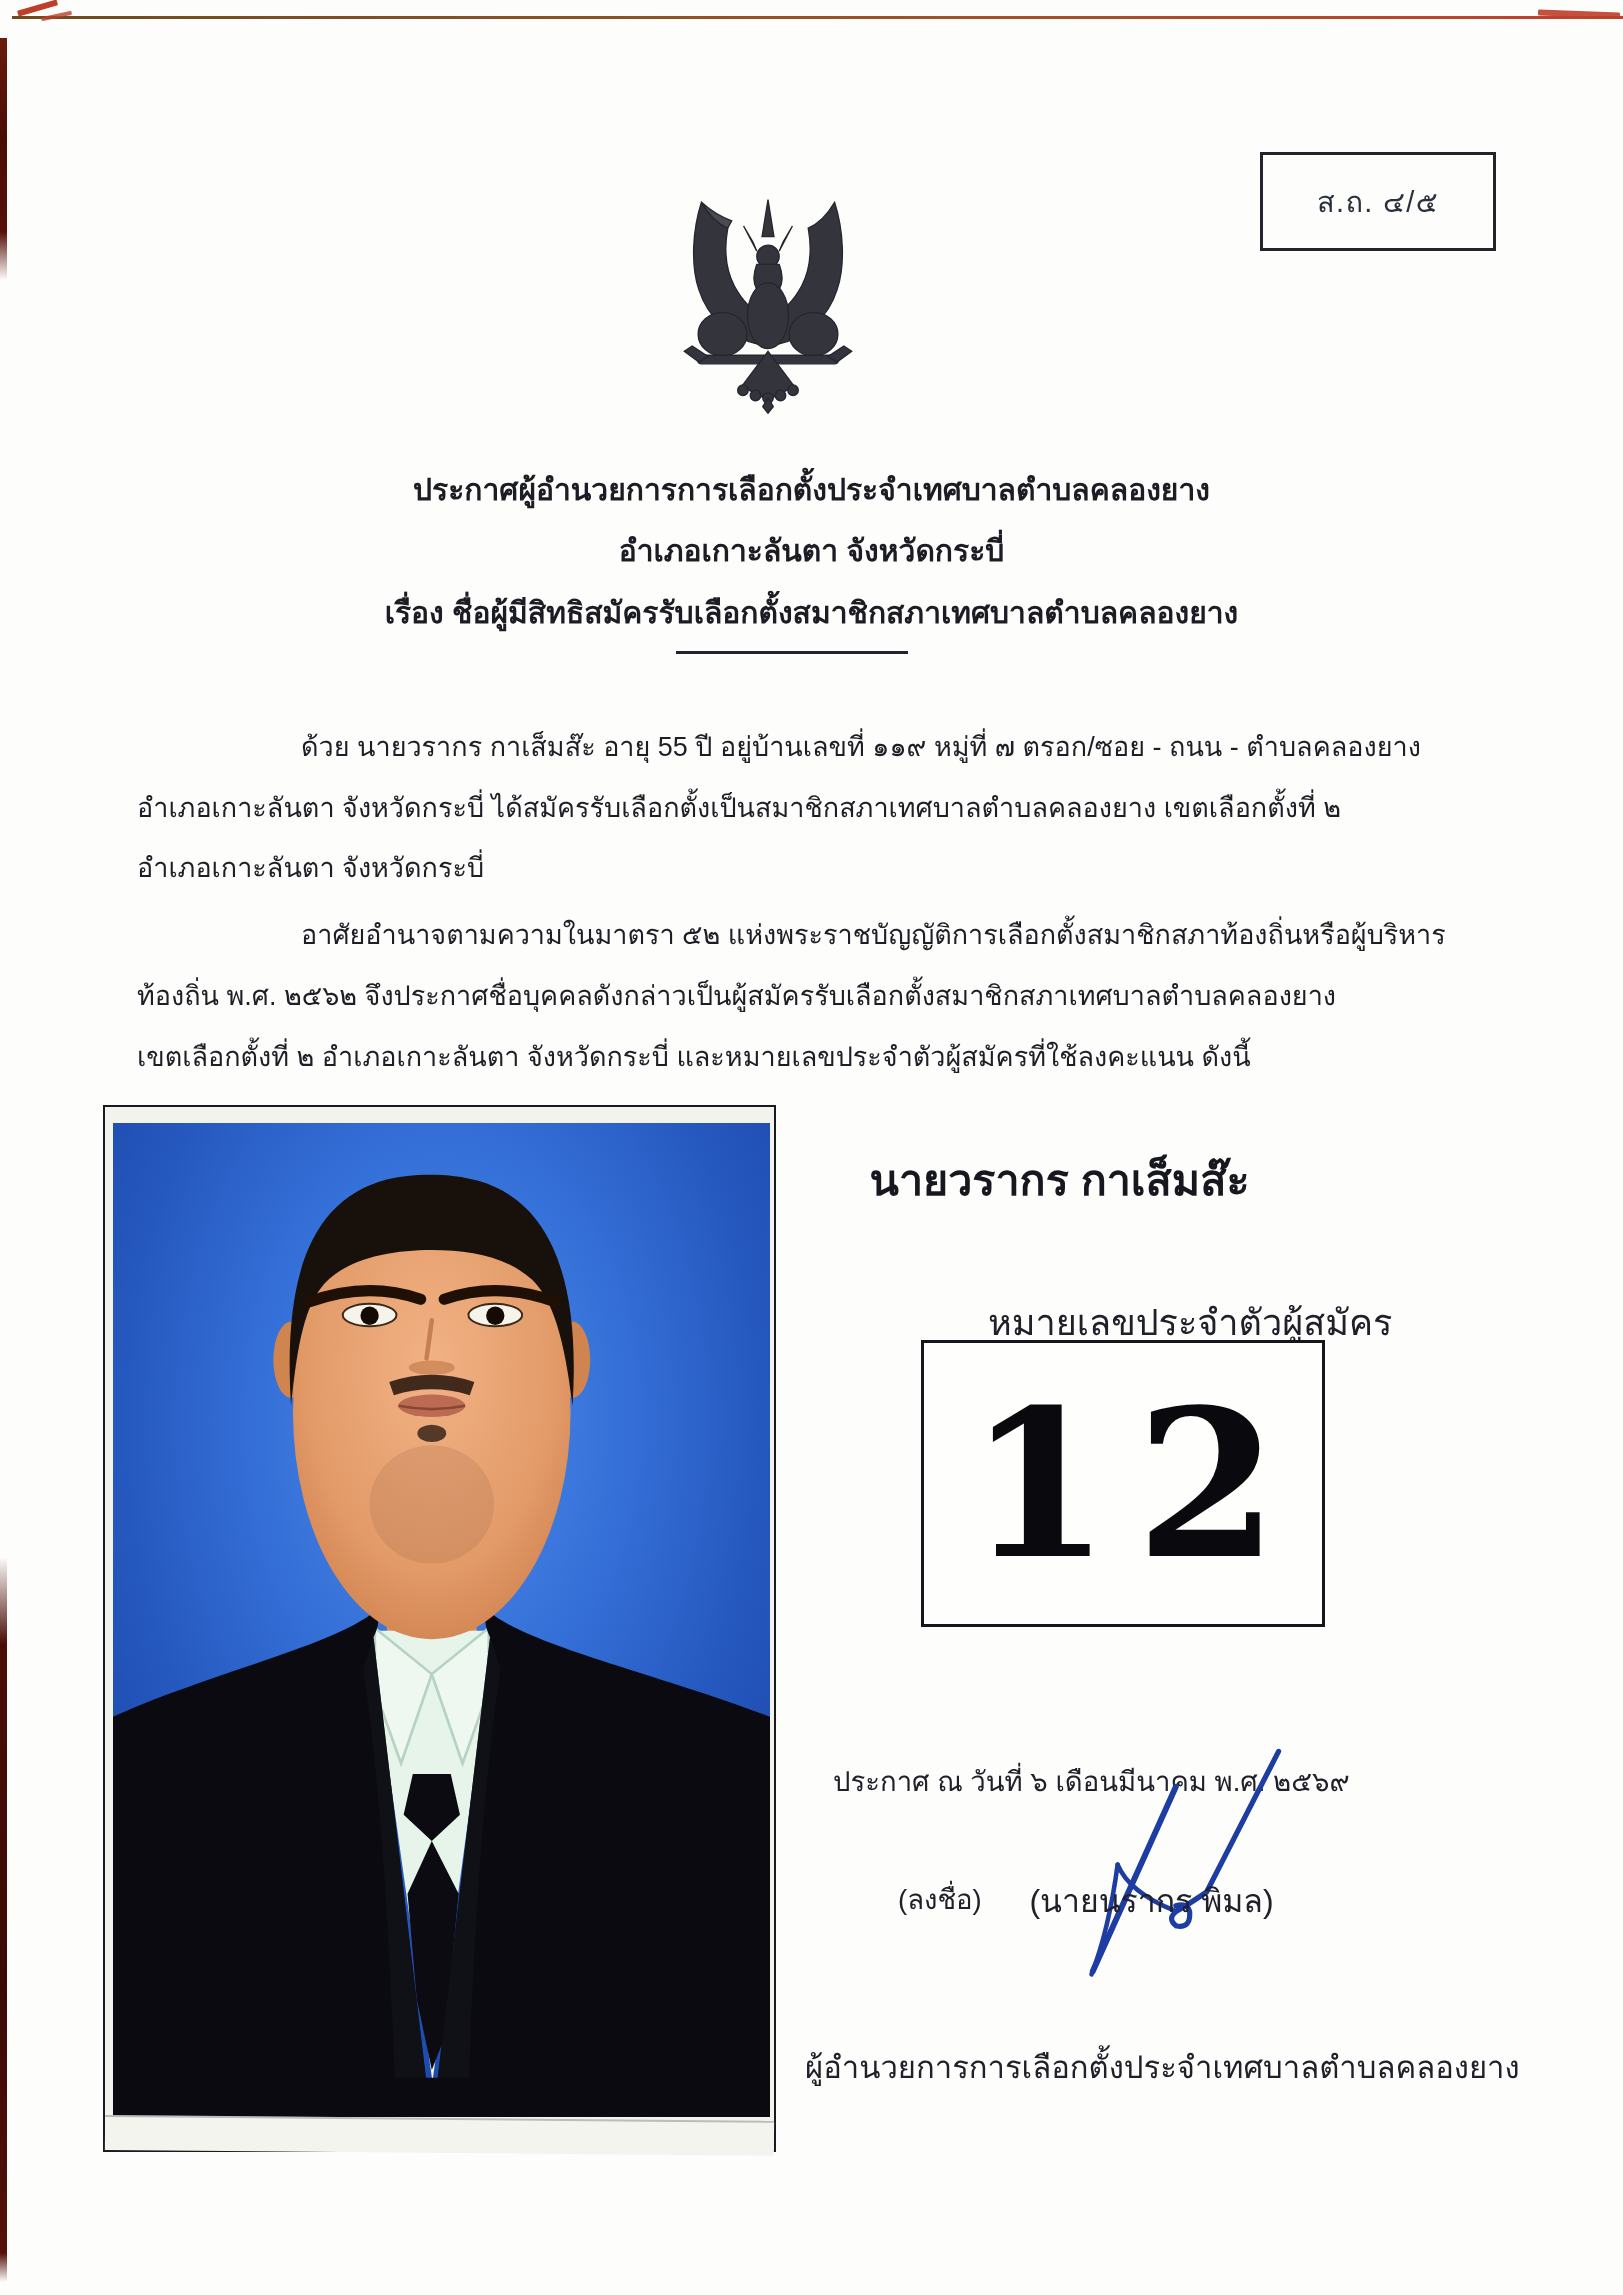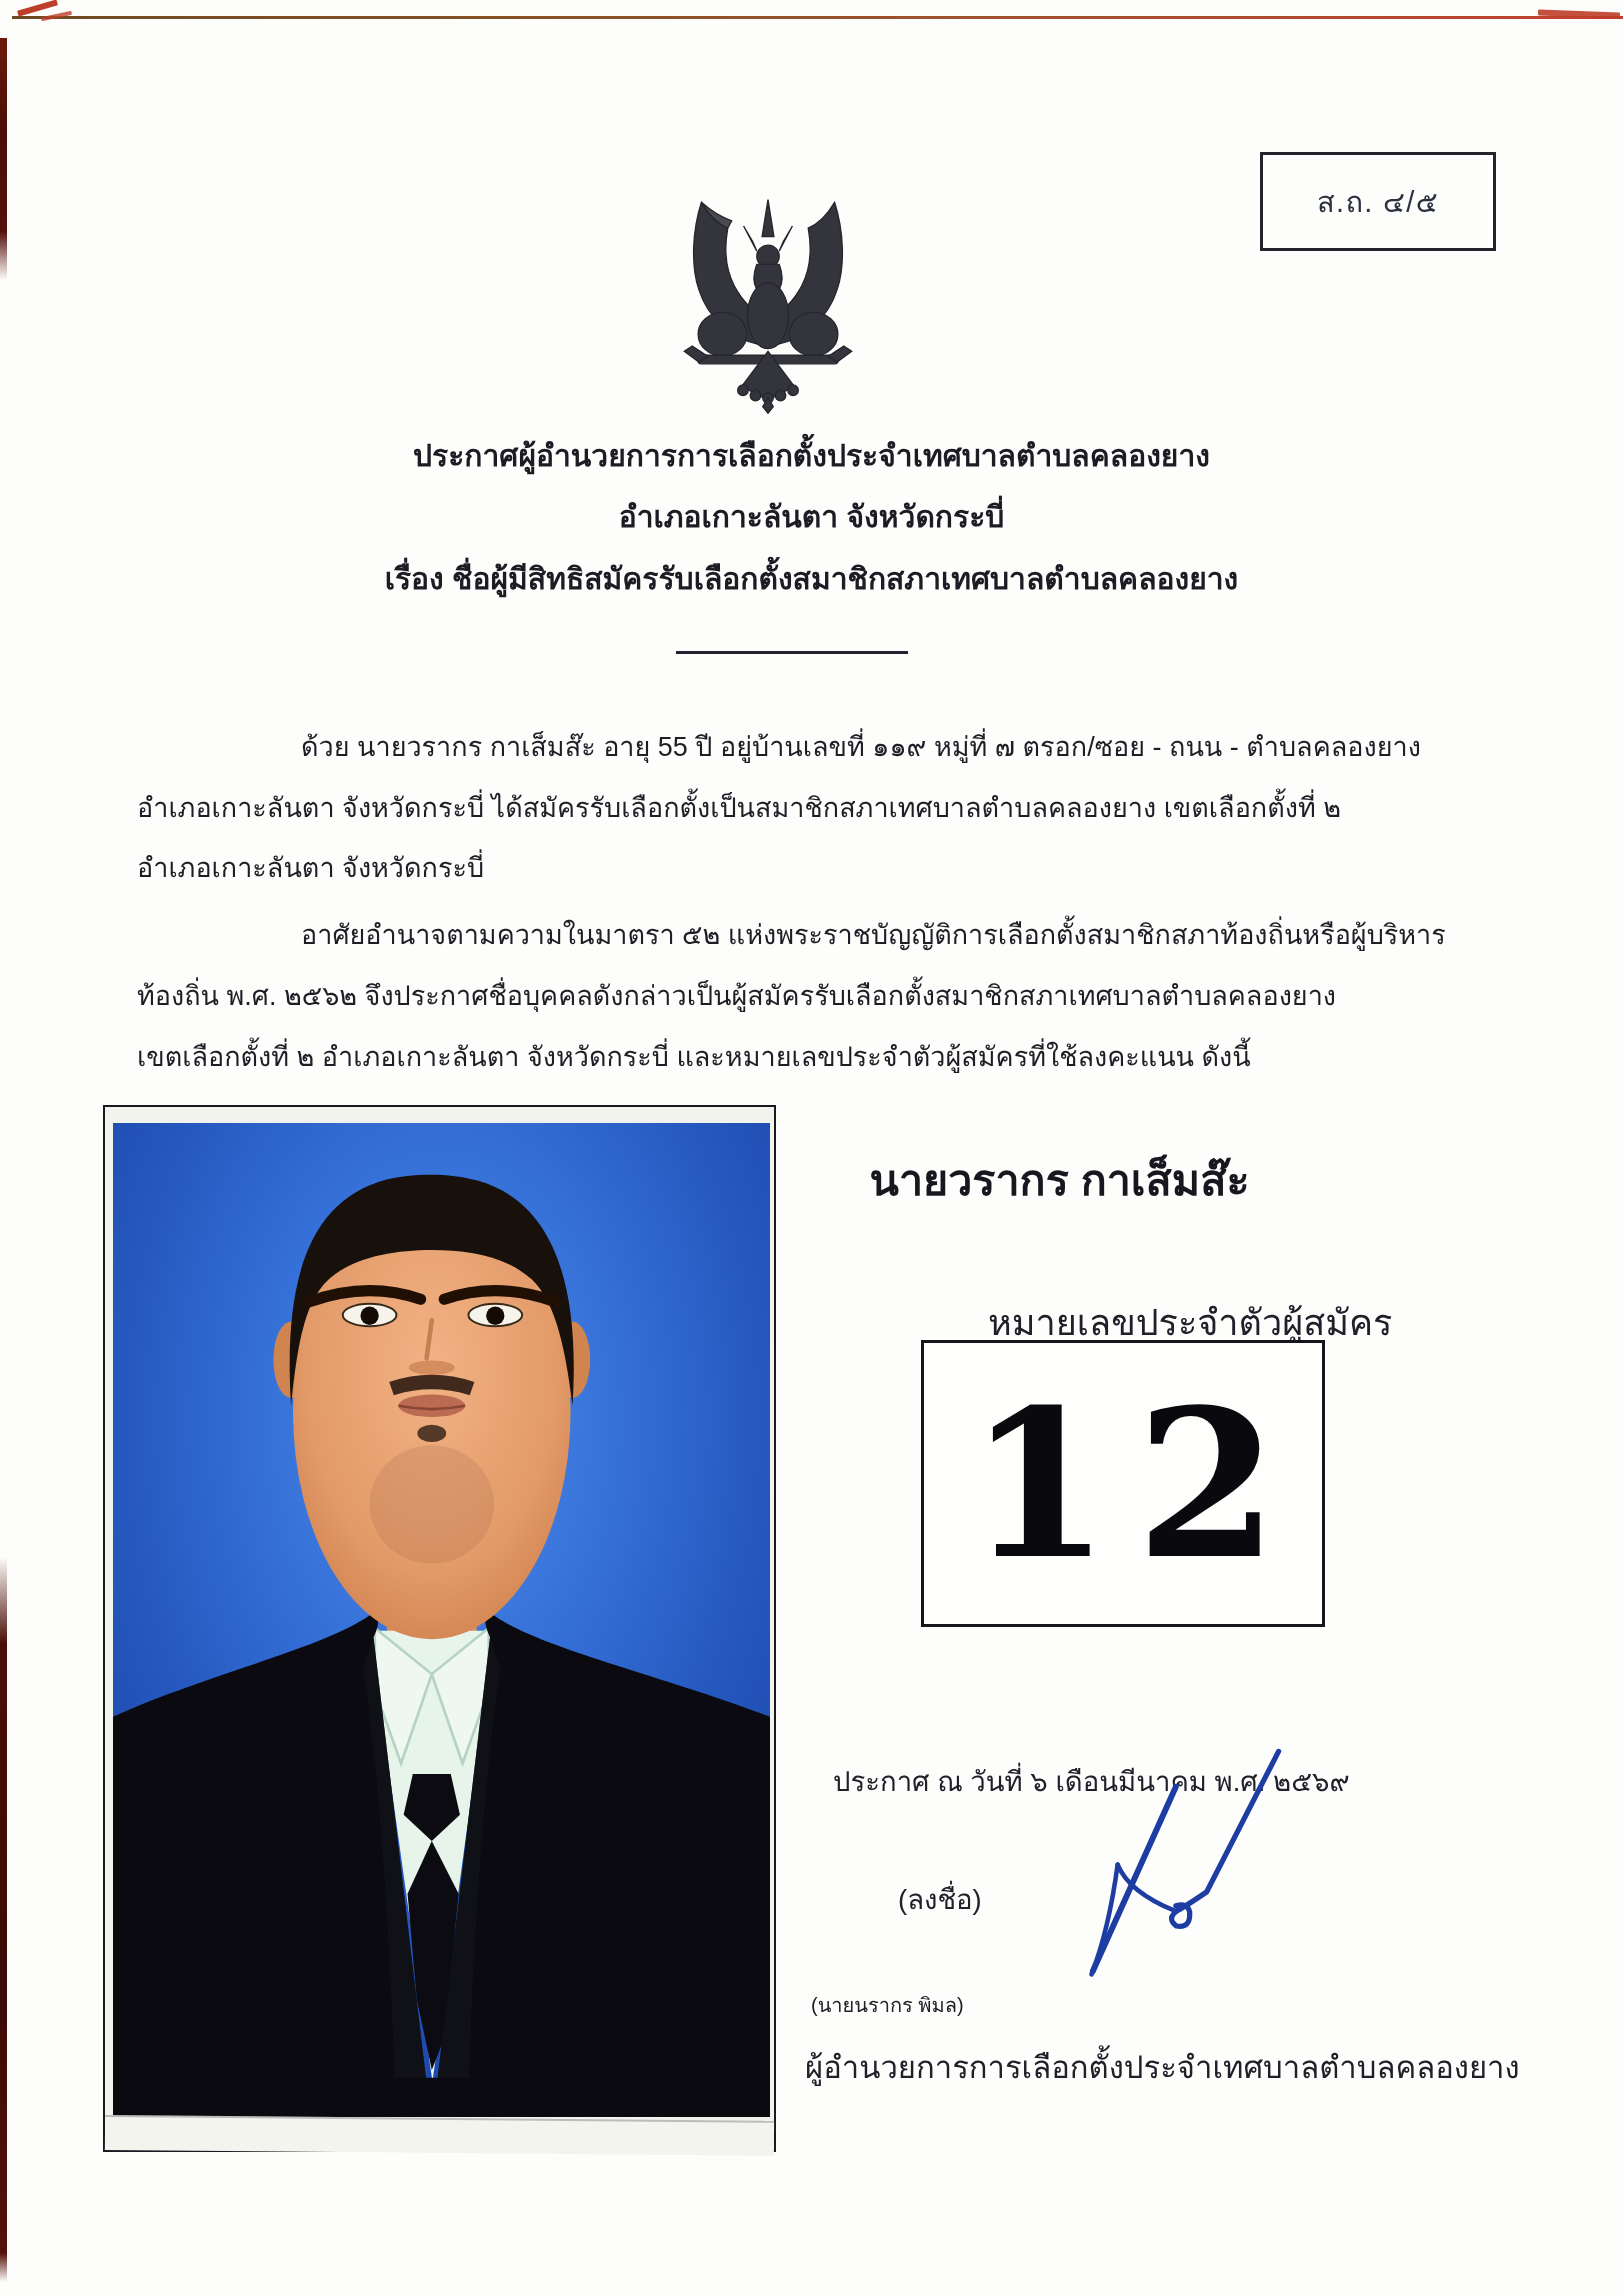--- a/index.html
+++ b/index.html
@@ -15,35 +15,35 @@
     background:linear-gradient(180deg,rgba(74,13,6,0),#4a0d06 12%,#3c0a05 60%,#55100a 96%,rgba(85,16,10,0));}
   .edge-top-line{left:11.8px;top:15.7px;width:1612px;height:3.3px;
     background:linear-gradient(90deg,#6e4a22,#8a5226 35%,#a0522d 60%,#c24130 100%);}
   .corner-mark{background:#bd3e29;border-radius:1.3px;}
   
   .form-code-box{left:1260px;top:152px;width:230px;height:93px;border:3.3px solid #23232c;
     display:flex;align-items:center;justify-content:center;font-size:29px;color:#2a303e;
     letter-spacing:1.3px;background:#fdfdfb;}
   
   .title-line{left:0;width:1623px;text-align:center;font-weight:bold;font-size:30px;
-    white-space:nowrap;color:#1c1c25;}
+    white-space:nowrap;color:#1c1c25;margin-top:34px;}
   .divider{left:676px;top:651px;width:232px;height:3.3px;background:#222230;}
   
   .body-line{font-size:27px;white-space:nowrap;color:#1e1e27;}
   
   .cand-name{left:811px;top:1146px;width:497px;text-align:center;font-weight:bold;
     font-size:43px;white-space:nowrap;color:#17171f;}
   .num-label{left:988px;top:1294px;width:308px;text-align:center;font-size:36px;white-space:nowrap;}
   .number-box{left:921px;top:1340px;width:398px;height:281px;border:3.9px solid #15151c;
     background:#fefefc;display:flex;align-items:center;justify-content:center;}
   .ballot-number{font-family:"DejaVu Serif",serif;font-weight:bold;font-size:204px;
     letter-spacing:26px;padding-left:26px;color:#0a0a0e;line-height:1;}
   .date-line{left:833px;top:1759px;font-size:27.5px;white-space:nowrap;}
   .sign-label{left:898px;top:1877px;font-size:27.5px;white-space:nowrap;}
-  .signer-name{left:811px;top:1989px;width:681px;text-align:left;font-size:20px;white-space:nowrap;}
+  .signer-name{left:811px;top:1875px;width:681px;text-align:center;font-size:32px;white-space:nowrap;}
   .signer-title{left:805px;top:2042px;width:713px;text-align:center;font-size:31px;white-space:nowrap;}
   
   .photo{left:103px;top:1105px;width:669px;height:1043px;border:2.6px solid #191920;
     background:#f3f3ee;}
   .photo-inner{position:absolute;left:7.9px;top:15.7px;right:3.9px;bottom:33px;overflow:hidden;}
   .photo-strip{position:absolute;left:0;right:0;bottom:0;height:33px;background:#f4f4ef;
     border-top:2px solid rgba(20,20,30,.25);transform:rotate(0.5deg);transform-origin:left;}
   .garuda{left:679px;top:195px;width:178px;height:219px;}
   .signature{left:1047px;top:1714px;width:314px;height:288px;}
 </style>

